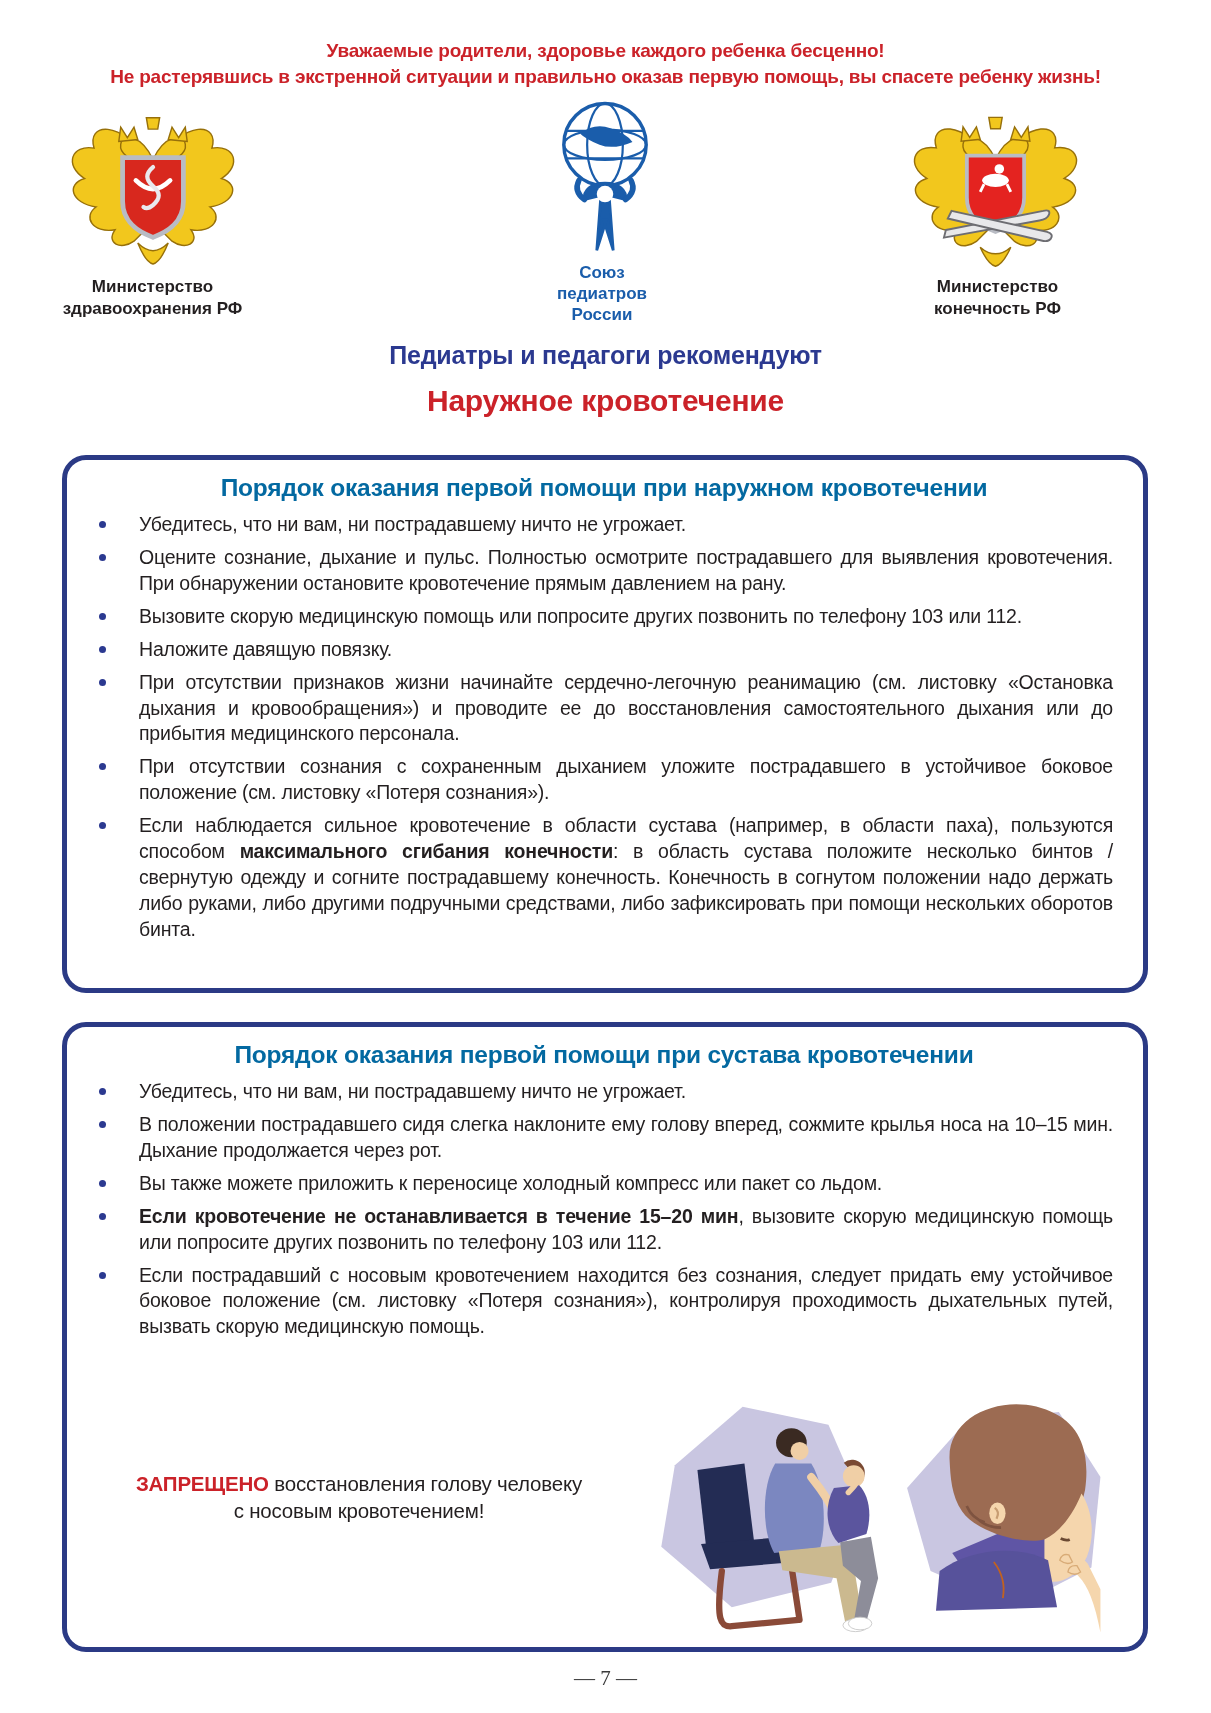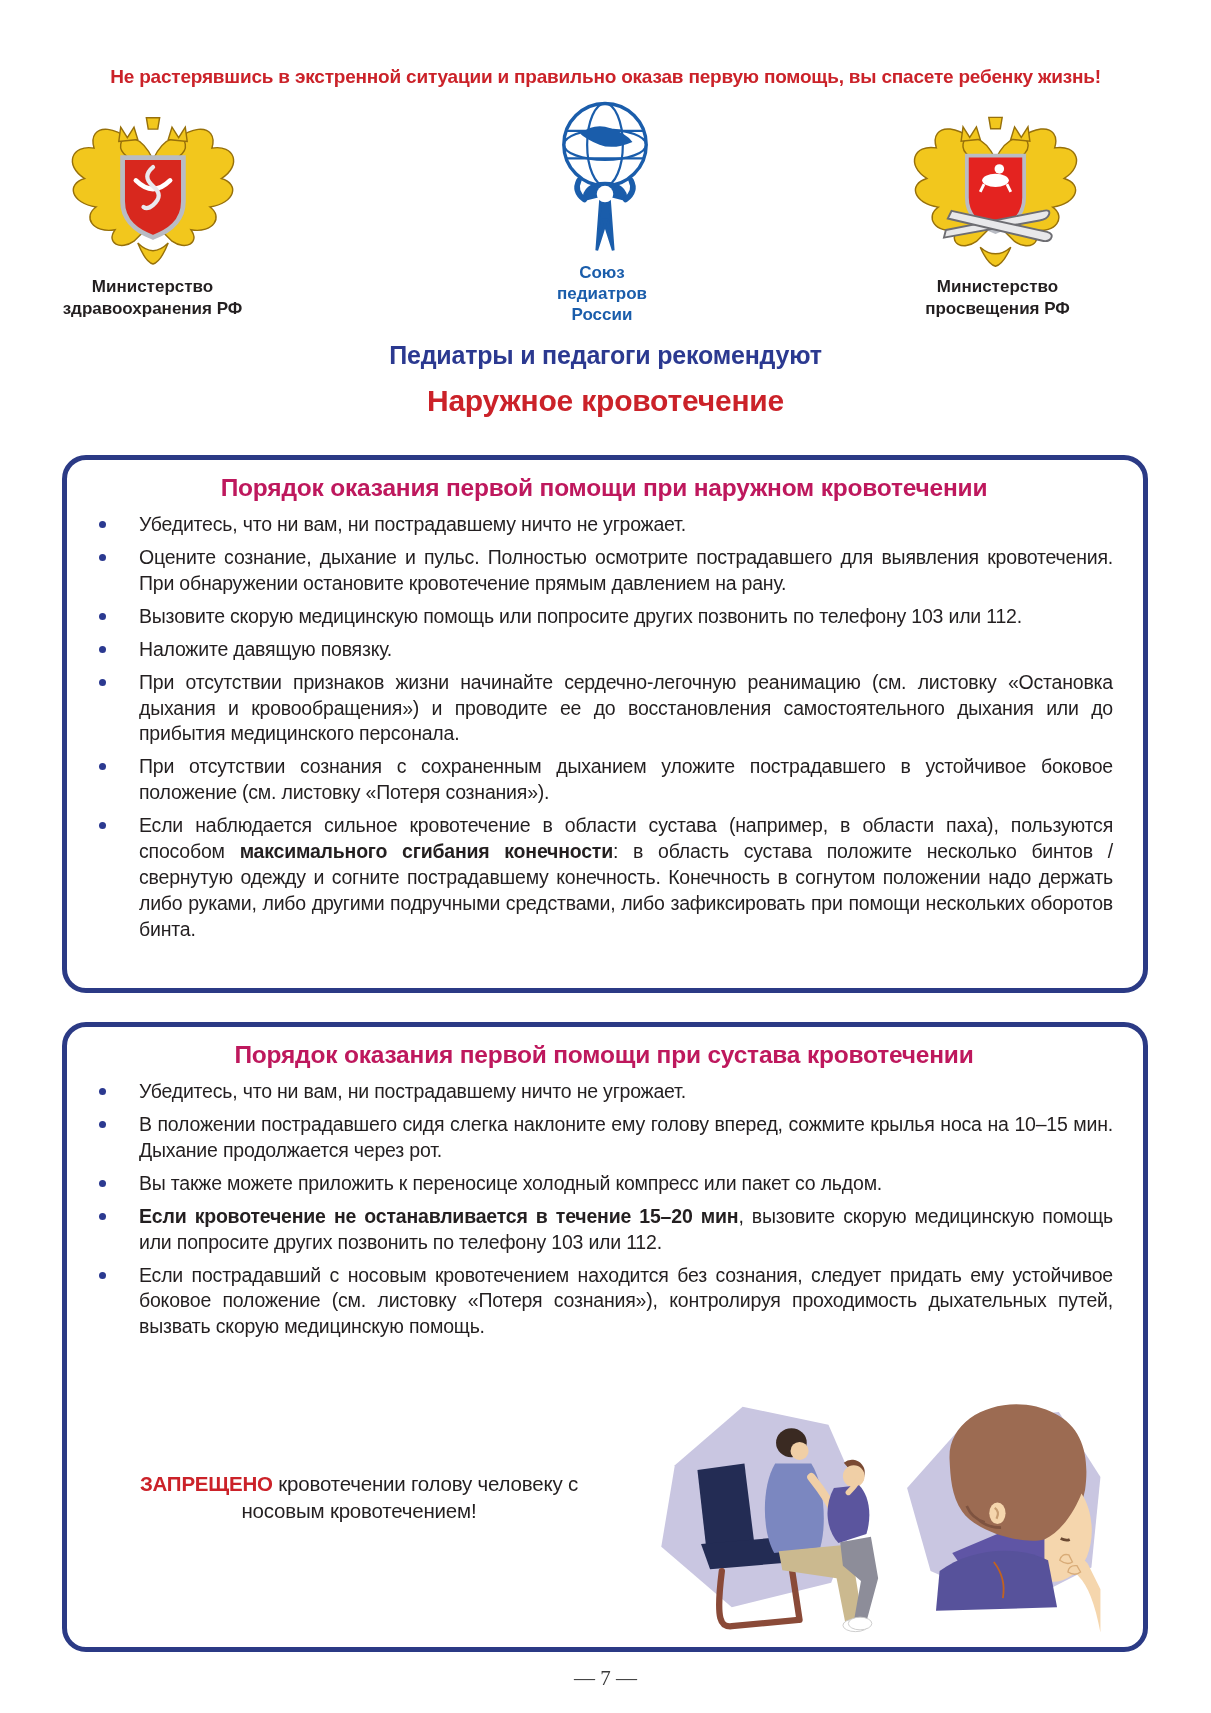--- a/index.html
+++ b/index.html
@@ -19,39 +19,40 @@
   .org-label-left{left:30px;top:276px;width:245px;}
   .org-label-right{left:880px;top:276px;width:235px;}
   .logo-text{position:absolute;left:512px;top:262px;width:180px;text-align:center;font-weight:bold;font-size:17px;line-height:21px;color:#1a5dab;}
 
   .subtitle{position:absolute;top:341px;left:0;width:100%;text-align:center;font-weight:bold;font-size:25px;color:#2b3990;letter-spacing:-0.2px;}
   .main-title{position:absolute;top:384px;left:0;width:100%;text-align:center;font-weight:bold;font-size:30px;color:#cb2229;letter-spacing:-0.2px;}
 
   .info-box{position:absolute;left:62px;width:1086px;border:5px solid #2b3a85;border-radius:24px;box-sizing:border-box;background:#ffffff;padding:10px 30px 12px 28px;overflow:hidden;}
   .box1{top:455px;height:538px;}
   .box2{top:1022px;height:630px;}
-  .box-title{text-align:center;font-weight:bold;font-size:24.5px;color:#be185d;margin:4px 0 10px 0;letter-spacing:-0.2px;}
+  .box-title{text-align:center;font-weight:bold;font-size:24.5px;color:#0369a1;margin:4px 0 10px 0;letter-spacing:-0.2px;}
 
   .bullet-row{display:flex;margin-bottom:7px;gap:20px;}
   .dot{width:7px;height:7px;border-radius:50%;background:#2b3990;flex:0 0 7px;margin:9px 13px 0 4px;}
   .bullet-text{font-size:19.5px;line-height:1.33;text-align:justify;letter-spacing:-0.2px;flex:1;}
   .bullet-text b,.bold{font-weight:bold;}
   .red-bold{color:#cb2229;font-weight:bold;}
 
   .box2-bottom{display:flex;align-items:center;margin-top:2px;}
   .warning-block{flex:0 0 44%;text-align:center;font-size:20.5px;line-height:1.35;padding:0 6px 0 40px;letter-spacing:-0.2px;}
   .illustration-wrap{flex:1;height:300px;}
 
   .footer{position:absolute;top:1666px;left:0;width:100%;text-align:center;font-family:"Liberation Serif",serif;font-size:21px;color:#3a3a3a;}
 </style>
 </head>
 <body>
 
 <div class="page">
 
+  <div class="hdr-line hdr-line1">Уважаемые родители, здоровье каждого ребенка бесценно!</div>
   <div class="hdr-line hdr-line2">Не растерявшись в экстренной ситуации и правильно оказав первую помощь, вы спасете ребенку жизнь!</div>
 
   <div class="emblem emblem-left">
     <svg width="190" height="168" viewBox="0 0 200 176">
       <g fill="#f2c71d" stroke="#97700a" stroke-width="1.5">
         <path d="M100 62 C64 14 30 20 38 46 C14 42 6 64 28 78 C8 84 14 104 40 108 C26 118 36 136 60 132 C50 146 66 154 80 144 L100 124 Z"></path>
         <path d="M100 62 C136 14 170 20 162 46 C186 42 194 64 172 78 C192 84 186 104 160 108 C174 118 164 136 140 132 C150 146 134 154 120 144 L100 124 Z"></path>
         <path d="M100 58 C88 32 68 30 66 42 C64 54 80 60 96 64 Z"></path>
         <path d="M100 58 C112 32 132 30 134 42 C136 54 120 60 104 64 Z"></path>
         <path d="M66 24 l7 11 7-11 4 13 -20 2 Z"></path>
@@ -111,21 +112,21 @@
   </div>
 
   <div class="logo-text">
     <div>Союз</div>
     <div>педиатров</div>
     <div>России</div>
   </div>
 
   <div class="org-label org-label-right">
     <div>Министерство</div>
-    <div>просвещения РФ</div>
+    <div>конечность РФ</div>
   </div>
 
   <div class="subtitle">Педиатры и педагоги рекомендуют</div>
   <div class="main-title">Наружное кровотечение</div>
 
   <div class="info-box box1">
     <div class="box-title">Порядок оказания первой помощи при наружном кровотечении</div>
     <div>
         <div class="bullet-row">
           <span class="dot"></span>
@@ -177,21 +178,21 @@
           <span class="dot"></span>
           <div class="bullet-text"><span class="bold">Если кровотечение не останавливается в течение 15–20 мин</span><span>, вызовите скорую медицинскую помощь или попросите других позвонить по телефону 103 или 112.</span></div>
         </div>
         <div class="bullet-row">
           <span class="dot"></span>
           <div class="bullet-text"><span>Если пострадавший с носовым кровотечением находится без сознания, следует придать ему устойчивое боковое положение (см. листовку «Потеря сознания»), контролируя проходимость дыхательных путей, вызвать скорую медицинскую помощь.</span></div>
         </div>
       </div>
 
     <div class="box2-bottom">
-      <div class="warning-block"><span class="red-bold">ЗАПРЕЩЕНО</span><span> кровотечении голову человеку с носовым кровотечением!</span></div>
+      <div class="warning-block"><span class="red-bold">ЗАПРЕЩЕНО</span><span> восстановления голову человеку с носовым кровотечением!</span></div>
       <div class="illustration-wrap">
         <svg width="100%" height="300" viewBox="0 0 580 300">
 
           <polygon points="95,115 170,50 265,70 302,155 268,245 158,272 80,205" fill="#c9c6e1"></polygon>
 
           <path d="M120,120 L172,113 L183,202 L130,209 Z" fill="#232c54"></path>
           <path d="M124,202 L218,194 L228,222 L134,230 Z" fill="#232c54"></path>
           <path d="M147,232 C140,288 146,294 158,293 L232,286 M224,226 L233,286" fill="none" stroke="#8a4a38" stroke-width="7" stroke-linecap="round"></path>
 
           <ellipse cx="224" cy="90" rx="17" ry="16" fill="#3a2a22"></ellipse>

